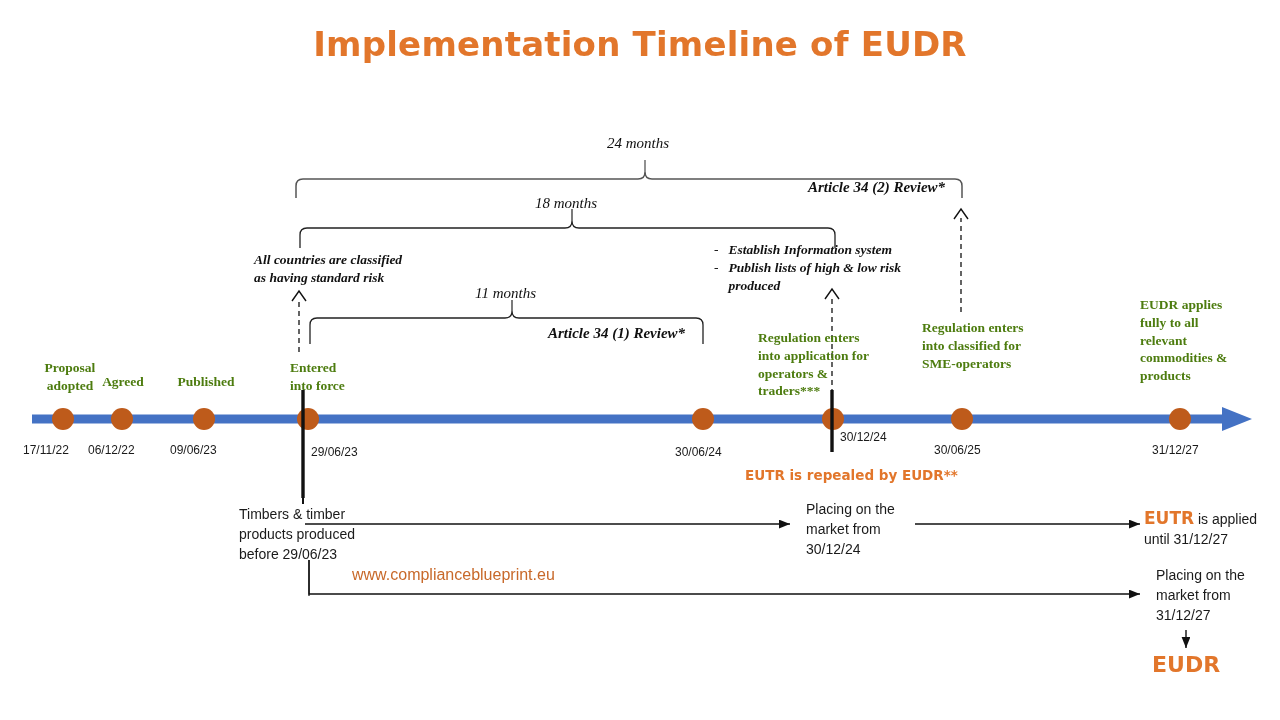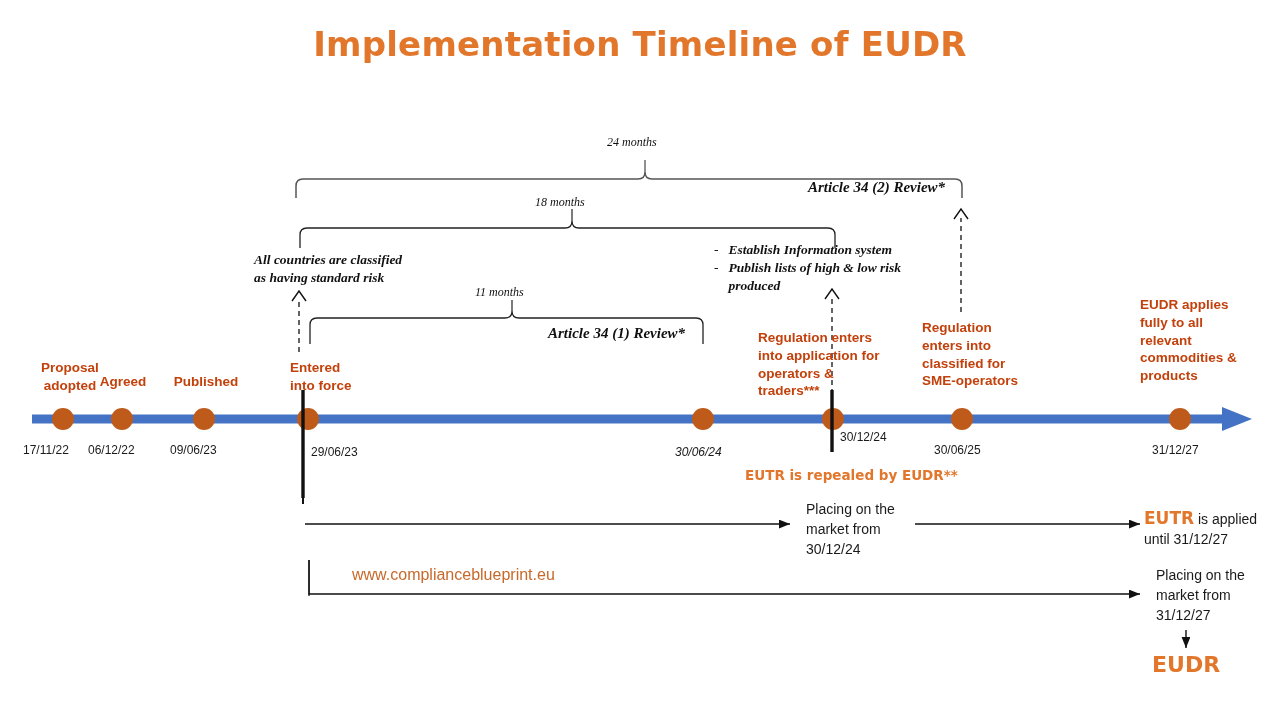--- a/index.html
+++ b/index.html
@@ -13,31 +13,31 @@
 
   
   #title{
     left:0;top:24px;width:1280px;text-align:center;
     font-family:"DejaVu Sans", sans-serif;
     font-weight:bold;font-size:34px;color:#E2762B;letter-spacing:.2px;
   }
 
   
   .mlabel{
-    color:#c2410c;font-weight:bold;font-size:13.5px;line-height:1.32;
-    font-family:Liberation Sans, sans-serif;
+    color:#4d7c0f;font-weight:bold;font-size:13.5px;line-height:1.32;
+    font-family:Liberation Serif, serif;
   }
   
   .dlabel{
     color:#1a1a1a;font-size:12px;font-family:"Liberation Sans", sans-serif;
     white-space:nowrap;
   }
   
   .months{
-    font-style:italic;font-size:12px;color:#111;
+    font-style:italic;font-size:15px;color:#111;
     font-family:"Liberation Serif", serif;white-space:nowrap;
   }
   .artlabel{
     font-style:italic;font-weight:bold;font-size:15px;color:#111;
     font-family:"Liberation Serif", serif;white-space:nowrap;
   }
   
   .callout{
     font-style:italic;font-weight:bold;font-size:13.5px;color:#111;
     line-height:1.35;font-family:"Liberation Serif", serif;
@@ -177,21 +177,21 @@
   <div class="abs mlabel" style="left:758px;top:329px;width:125px;">Regulation enters into application for operators &amp; traders***</div>
 
   <div class="abs mlabel" style="left:922px;top:319px;width:110px;">Regulation enters into classified for SME-operators</div>
 
   <div class="abs mlabel" style="left:1140px;top:296px;width:108px;">EUDR applies fully to all relevant commodities &amp; products</div>
 
   <div class="abs dlabel" style="left:23px;top:443px;">17/11/22</div>
   <div class="abs dlabel" style="left:88px;top:443px;">06/12/22</div>
   <div class="abs dlabel" style="left:170px;top:443px;">09/06/23</div>
   <div class="abs dlabel" style="left:311px;top:445px;">29/06/23</div>
-  <div class="abs dlabel" style="left:675px;top:445px;font-style:italic;">30/06/24</div>
+  <div class="abs dlabel" style="left:675px;top:445px;">30/06/24</div>
   <div class="abs dlabel" style="left:840px;top:430px;">30/12/24</div>
   <div class="abs dlabel" style="left:934px;top:443px;">30/06/25</div>
   <div class="abs dlabel" style="left:1152px;top:443px;">31/12/27</div>
 
   <div class="abs months" style="left:607px;top:135px;">24 months</div>
   <div class="abs artlabel" style="left:808px;top:179px;">Article 34 (2) Review*</div>
 
   <div class="abs months" style="left:535px;top:195px;">18 months</div>
 
   <div class="abs months" style="left:475px;top:285px;">11 months</div>
@@ -211,20 +211,25 @@
       <span class="dash">-</span>
       <span>
         <span>Publish lists of high &amp; low risk</span><br>
         <span>produced</span>
       </span>
     </div>
   </div>
 
   <div class="abs repealed" style="left:745px;top:467px;">EUTR is repealed by EUDR**</div>
 
+  <div class="abs btext" style="left:239px;top:505px;width:175px;">
+    <div>Timbers &amp; timber</div>
+    <div>products produced</div>
+    <div>before 29/06/23</div>
+  </div>
 
   <div class="abs btext" style="left:806px;top:500px;width:120px;">
     <div>Placing on the</div>
     <div>market from</div>
     <div>30/12/24</div>
   </div>
 
   <div class="abs btext" style="left:1144px;top:506px;width:136px;">
     <div>
       <span class="eutr-big">EUTR</span><span> is applied</span>

